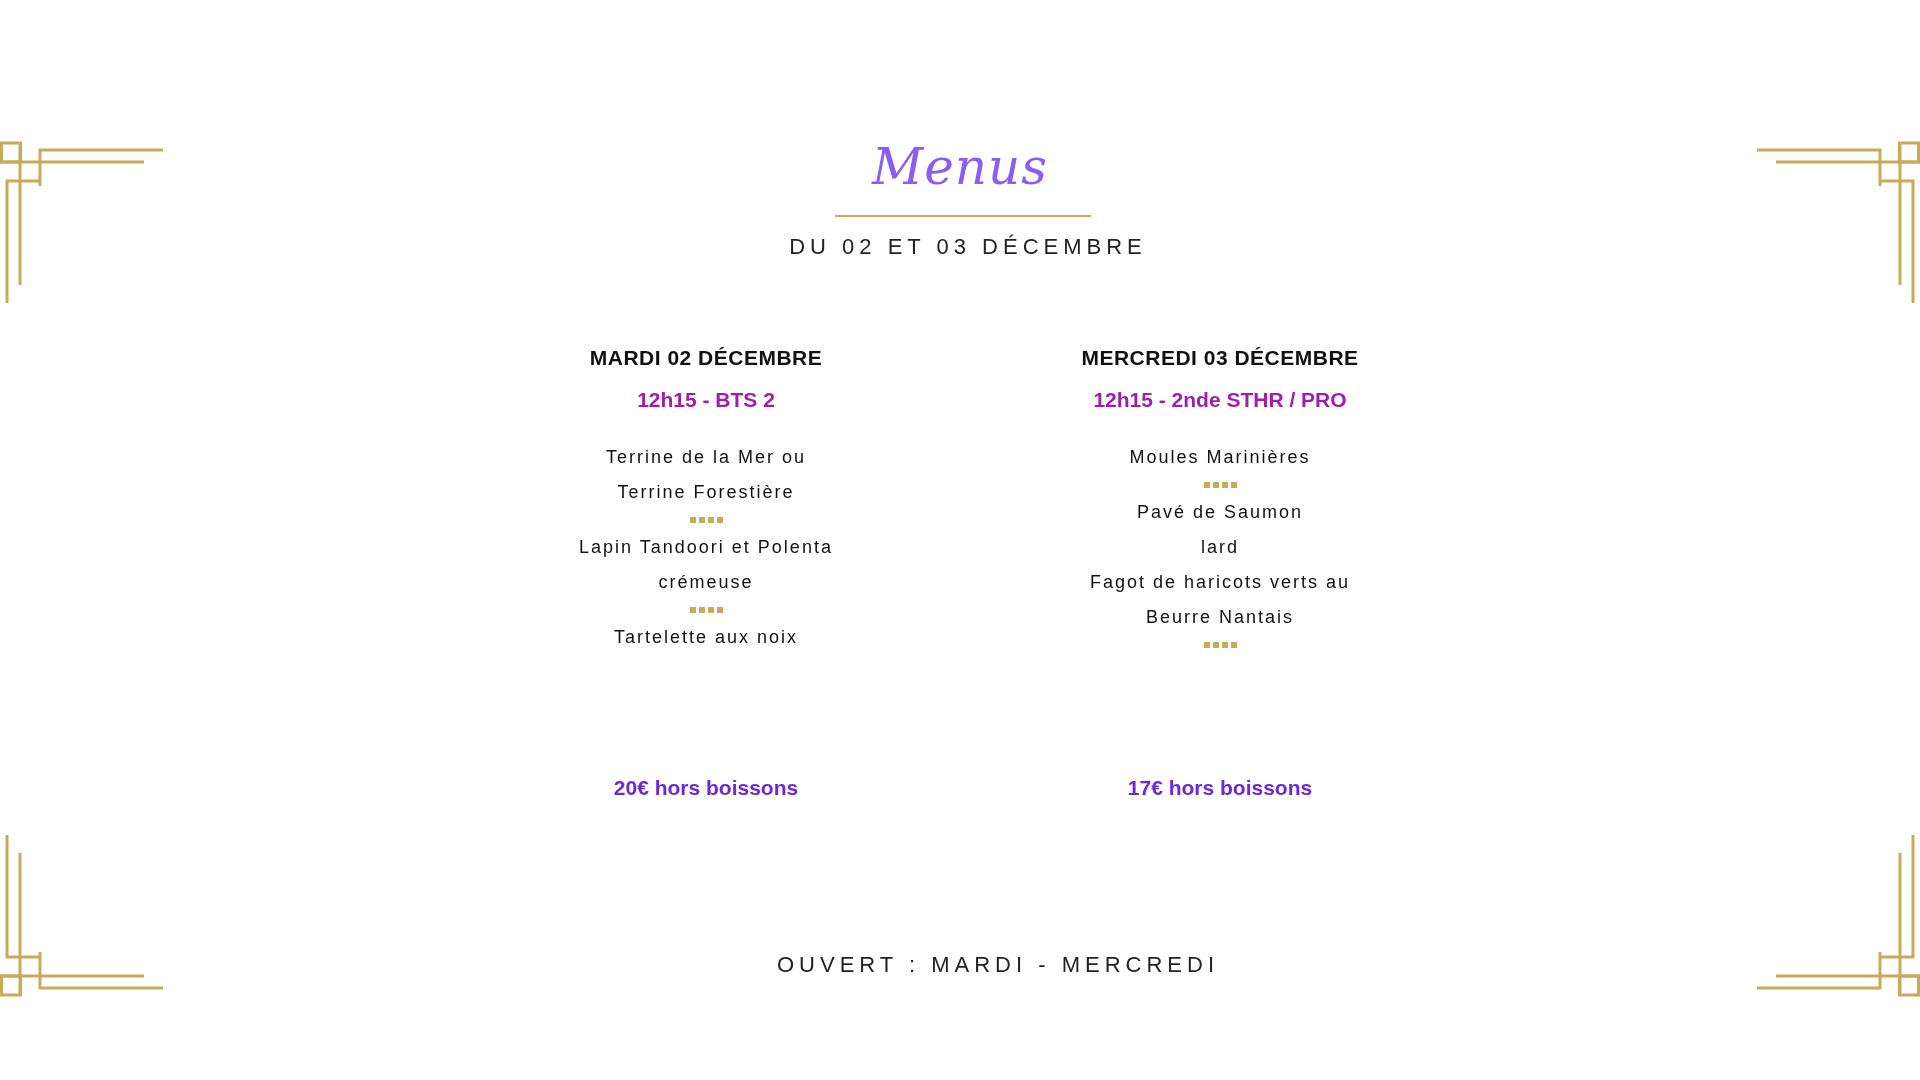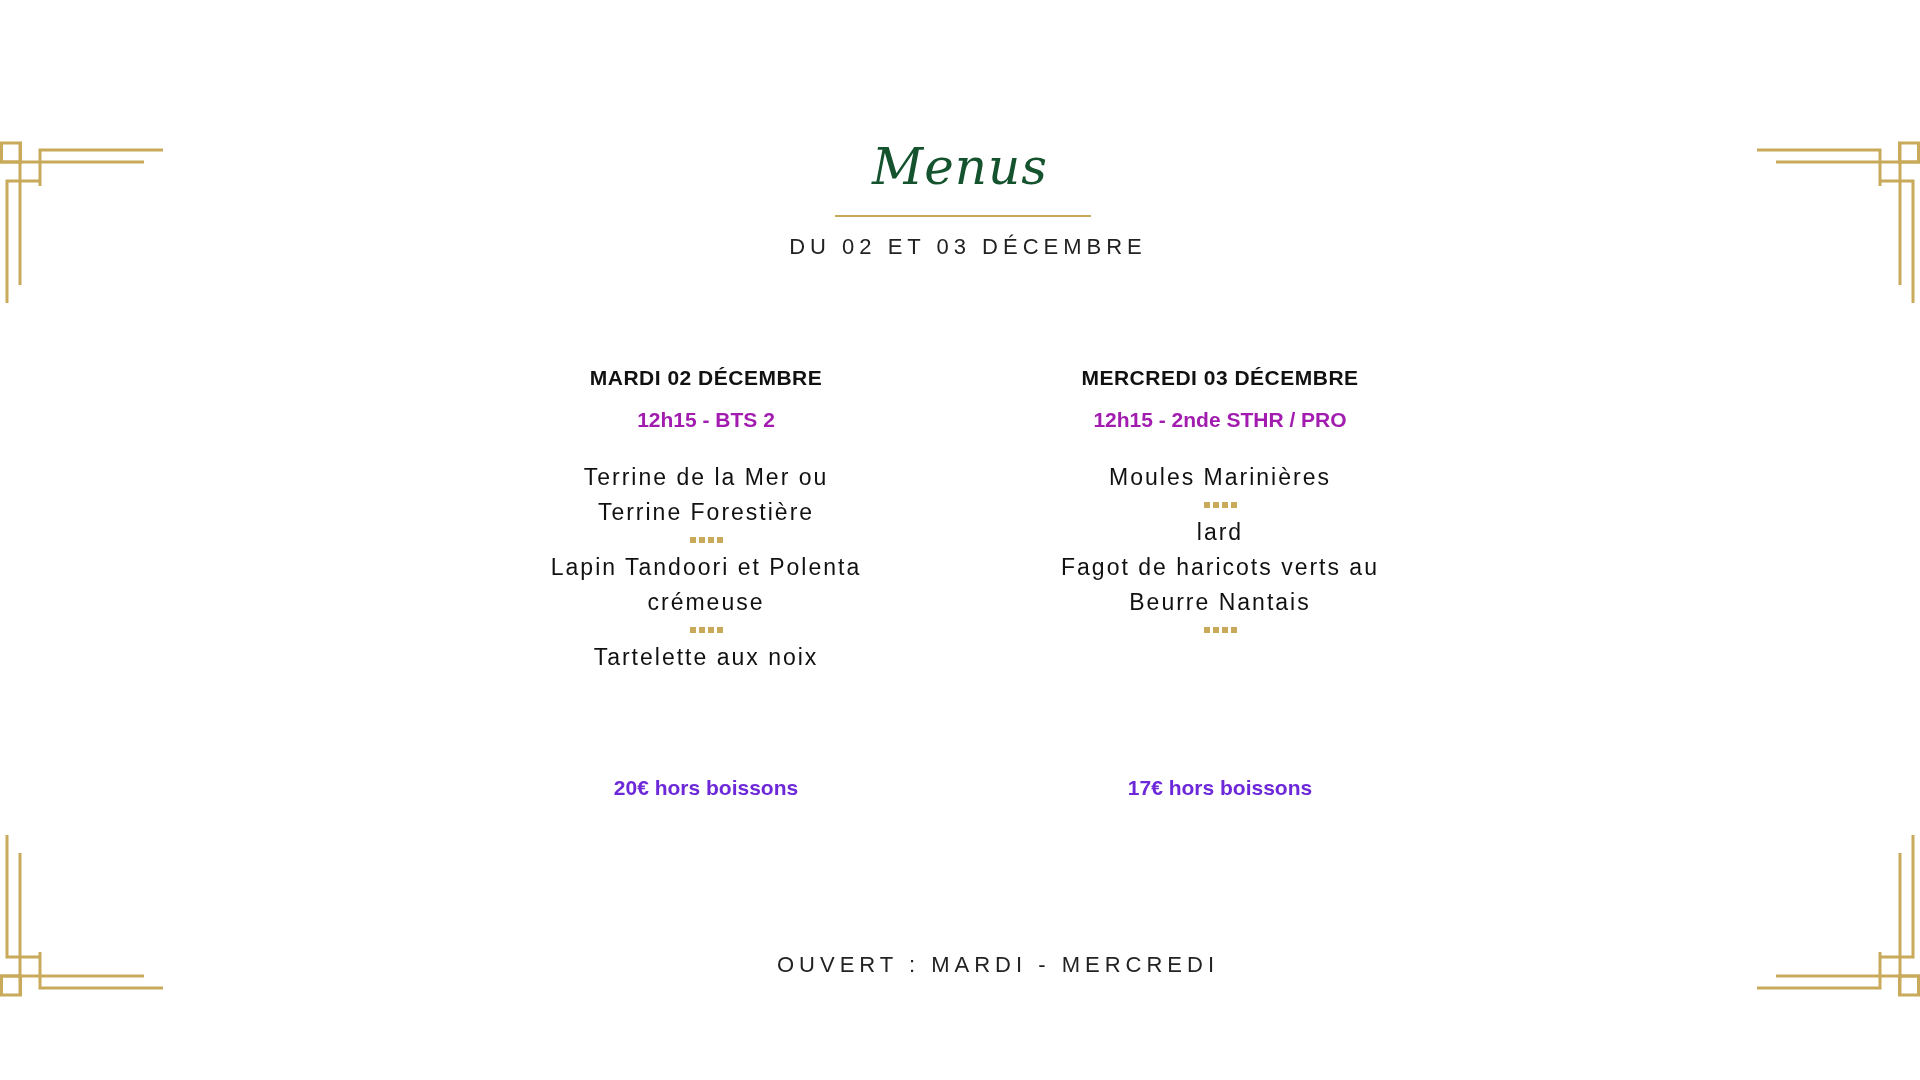--- a/index.html
+++ b/index.html
@@ -4,30 +4,30 @@
 <style>
   html, body { margin:0; padding:0; }
   body { width:1920px; height:1080px; background:#ffffff; position:relative; overflow:hidden; font-family:"Liberation Sans", sans-serif; color:#111; }
   .corner { position:absolute; width:170px; height:170px; }
   .corner svg { width:170px; height:170px; display:block; }
   .tl { left:0; top:140px; }
   .tr { right:0; top:140px; transform:scaleX(-1); }
   .bl { left:0; top:828px; transform:scaleY(-1); }
   .br { right:0; top:828px; transform:scale(-1,-1); }
 
-  .title { position:absolute; left:0; width:1920px; top:138px; text-align:center; font-family:"DejaVu Serif", serif; font-style:italic; font-size:50px; color:#14532d; letter-spacing:1px; }
+  .title { position:absolute; left:0; width:1920px; top:138px; text-align:center; font-family:"DejaVu Serif", serif; font-style:italic; font-size:50px; color:#8b5cf6; letter-spacing:1px; }
   .divider { position:absolute; left:835px; top:215px; width:256px; height:2px; background:#c9a95a; }
   .subtitle { position:absolute; left:8px; width:1920px; top:234px; text-align:center; font-size:22px; letter-spacing:5px; color:#222; }
 
-  .col { position:absolute; top:366px; width:420px; text-align:center; }
+  .col { position:absolute; top:346px; width:420px; text-align:center; }
   .col1 { left:496px; }
   .col2 { left:1010px; }
   .day { font-weight:bold; font-size:21px; letter-spacing:0.5px; color:#111; }
   .time { font-weight:bold; font-size:21px; margin-top:18px; color:#a21caf; }
-  .items { margin-top:28px; font-size:23px; letter-spacing:2px; line-height:35px; color:#111; }
+  .items { margin-top:28px; font-size:18px; letter-spacing:2px; line-height:35px; color:#111; }
   .sep { display:flex; justify-content:center; gap:3px; height:20px; align-items:center; }
   .sep span { width:6px; height:6px; background:#c9a95a; }
   .price { position:absolute; top:776px; width:420px; text-align:center; font-weight:bold; font-size:21px; color:#6d28d9; }
   .price1 { left:496px; }
   .price2 { left:1010px; }
   .footer { position:absolute; left:0; width:1920px; top:952px; text-align:center; font-size:22px; letter-spacing:5px; color:#222;margin-left:38px; }
 </style>
 </head>
 <body>
 
@@ -118,20 +118,21 @@
     <div>
       <div>Moules Marinières</div>
     </div>
     <div class="sep">
         <span></span>
         <span></span>
         <span></span>
         <span></span>
       </div>
     <div>
+      <div>Pavé de Saumon</div>
       <div>lard</div>
       <div>Fagot de haricots verts au</div>
       <div>Beurre Nantais</div>
     </div>
     <div class="sep">
         <span></span>
         <span></span>
         <span></span>
         <span></span>
       </div>

